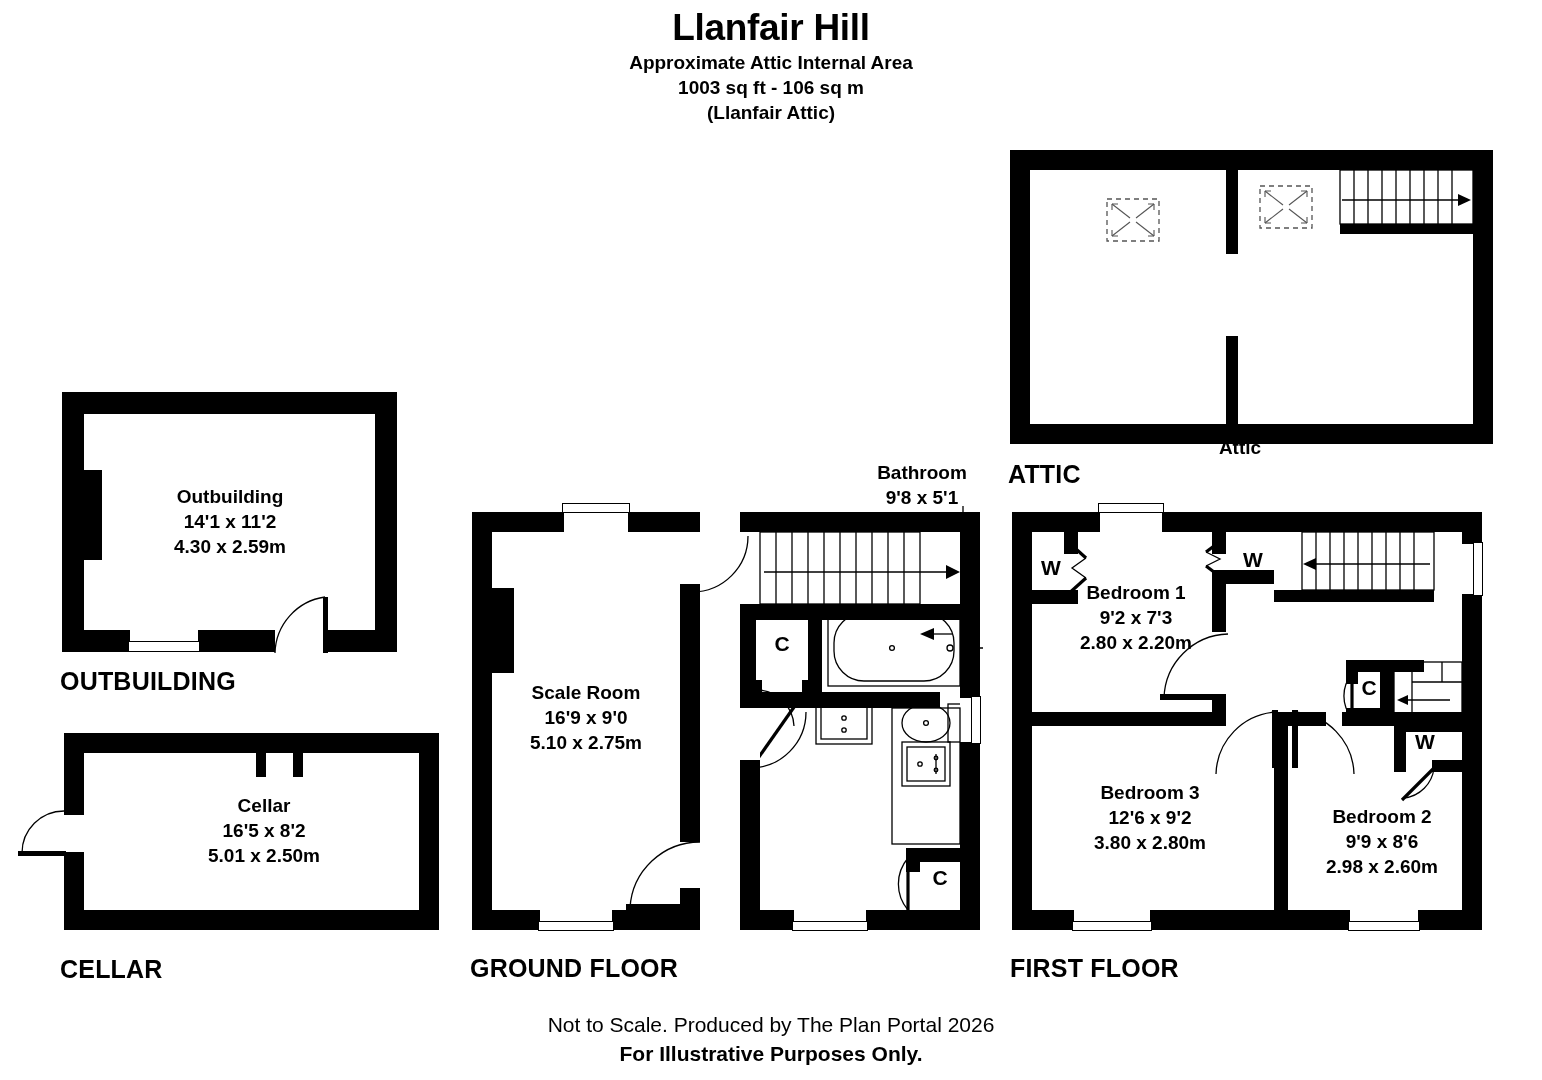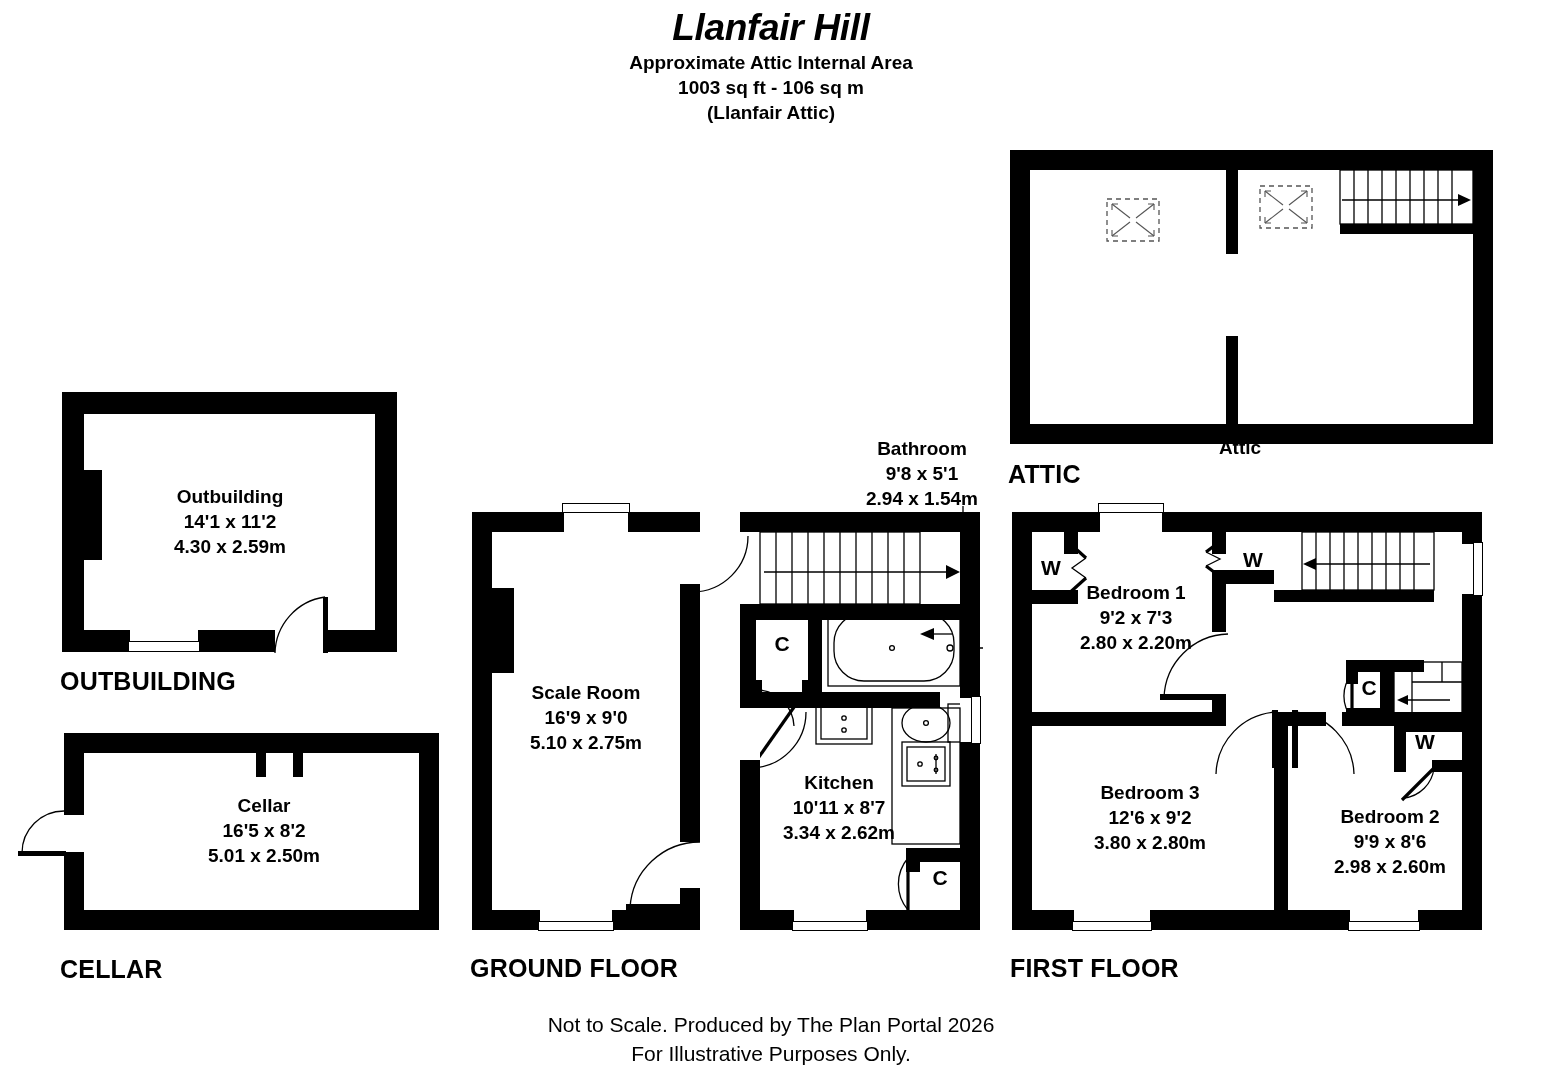--- a/index.html
+++ b/index.html
@@ -7,27 +7,27 @@
   body{
     width:1542px;height:1080px;position:relative;overflow:hidden;
     font-family:"Liberation Sans", sans-serif;
     color:#000000;
   }
   .stage{position:absolute;left:0;top:0;width:1542px;height:1080px;}
   .abs{position:absolute;}
 
   
   #header{left:0;top:6px;width:1542px;text-align:center;}
-  #title{font-size:37px;font-weight:bold;letter-spacing:-0.3px;line-height:44px;font-style:italic;}
+  #title{font-size:37px;font-weight:bold;letter-spacing:-0.3px;line-height:44px;}
   .sub{font-size:19px;font-weight:bold;line-height:25px;}
 
   
   #footer{left:0;top:1010px;width:1542px;text-align:center;}
   #footer .f1{font-size:21px;line-height:29px;font-weight:normal;}
-  #footer .f2{font-size:21px;line-height:29px;font-weight:normal;}
+  #footer .f2{font-size:21px;line-height:29px;font-weight:bold;}
 
   
   .floor-caption{font-size:25px;font-weight:bold;letter-spacing:0.2px;white-space:nowrap;}
 
   
   .room-label{text-align:center;white-space:nowrap;line-height:25px;}
   .room-label .rname{font-size:19px;font-weight:bold;}
   .room-label .rdim{font-size:19px;font-weight:bold;}
 
   
@@ -233,30 +233,25 @@
     <div class="abs wall" style="left:434px;top:336px;width:14px;height:24px;"></div>
     <div class="abs letter" style="left:448px;top:352px;width:40px;height:26px;">C</div>
     <svg class="abs" style="left:396px;top:346px;width:56px;height:56px;" viewBox="0 0 56 56">
       <path class="stroke" d="M40,0 A40,40 0 0 0 40,52"></path>
       <path class="stroke-th" d="M40,0 L40,52"></path>
     </svg>
 
     <div class="abs white" style="left:322px;top:398px;width:72px;height:20px;"></div>
     <div class="abs thin" style="left:320px;top:409px;width:76px;height:10px;"></div>
 
-    <div class="abs room-label" style="left:272px;top:258px;width:190px;">
-      <div class="rname">Kitchen</div>
-      <div class="rdim">10'11 x 8'7</div>
-      <div class="rdim">3.34 x 2.62m</div>
-    </div>
 
     <div class="abs floor-caption" style="left:-2px;top:442px;">GROUND FLOOR</div>
   </div>
 
-  <div class="abs room-label" style="left:802px;top:436px;width:240px;">
+  <div class="abs room-label" style="left:802px;top:460px;width:240px;">
     <div class="rname">Bathroom</div>
     <div class="rdim">9'8 x 5'1</div>
     <div class="rdim">2.94 x 1.54m</div>
   </div>
   <svg class="abs" style="left:955px;top:506px;width:32px;height:150px;" viewBox="0 0 32 150">
     <path class="stroke" d="M8,0 L8,142 L28,142"></path>
   </svg>
 
   <div class="abs" style="left:1010px;top:150px;width:483px;height:294px;">
     <div class="abs wall" style="left:0;top:0;width:483px;height:20px;"></div>
@@ -434,21 +429,21 @@
     <div class="abs white" style="left:62px;top:398px;width:76px;height:20px;"></div>
     <div class="abs thin" style="left:60px;top:409px;width:80px;height:10px;"></div>
     <div class="abs white" style="left:338px;top:398px;width:68px;height:20px;"></div>
     <div class="abs thin" style="left:336px;top:409px;width:72px;height:10px;"></div>
 
     <div class="abs room-label" style="left:38px;top:268px;width:200px;">
       <div class="rname">Bedroom 3</div>
       <div class="rdim">12'6 x 9'2</div>
       <div class="rdim">3.80 x 2.80m</div>
     </div>
-    <div class="abs room-label" style="left:288px;top:292px;width:180px;">
+    <div class="abs room-label" style="left:280px;top:292px;width:180px;">
       <div class="rname">Bedroom 2</div>
       <div class="rdim">9'9 x 8'6</div>
       <div class="rdim">2.98 x 2.60m</div>
     </div>
 
     <div class="abs floor-caption" style="left:-2px;top:442px;">FIRST FLOOR</div>
   </div>
 
   <div class="abs" id="footer">
     <div class="f1">Not to Scale. Produced by The Plan Portal 2026</div>

